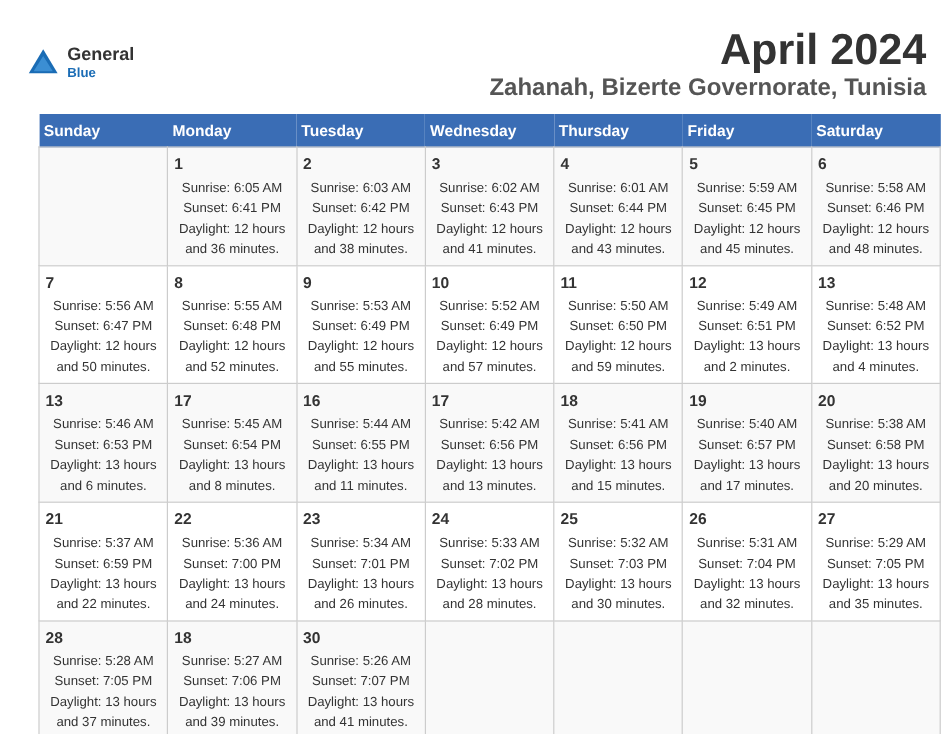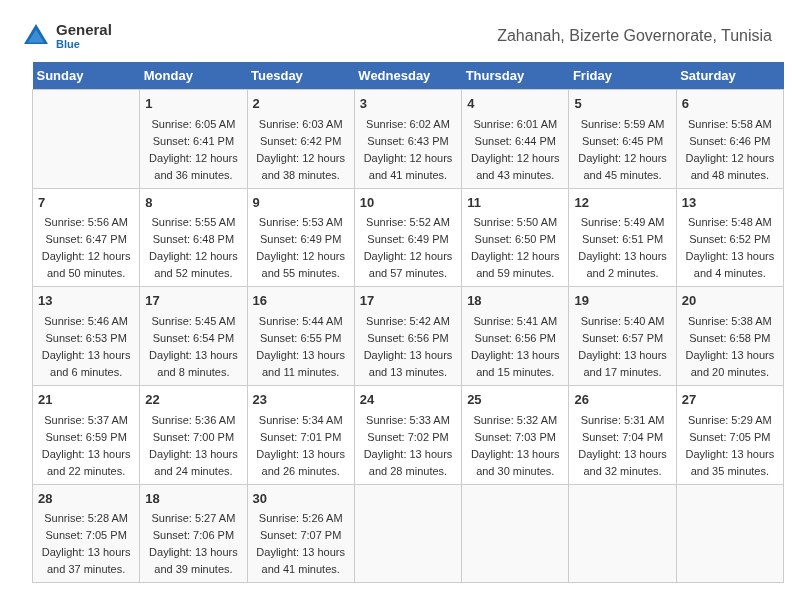--- a/index.html
+++ b/index.html
@@ -42,22 +42,23 @@
     }
     .title-section {
       text-align: right;
     }
     .main-title {
       font-size: 36px;
       font-weight: bold;
       color: #333;
     }
     .subtitle {
-      font-size: 16px;
+      font-size: 20px;
       color: #555;
+      font-weight: bold;
     }
     table {
       width: 100%;
       border-collapse: collapse;
       font-size: 11px;
       margin-left: 12px;
     }
     thead th {
       background-color: #3a6db5;
       color: #fff;
@@ -105,20 +106,21 @@
     <svg class="logo-icon" viewBox="0 0 40 40" xmlns="http://www.w3.org/2000/svg">
       <polygon points="20,5 35,30 5,30" fill="#1a6cb5"></polygon>
       <polygon points="20,12 30,28 10,28" fill="#4a9de0" opacity="0.7"></polygon>
     </svg>
     <div class="logo-text">
       <span class="logo-general">General</span>
       <span class="logo-blue">Blue</span>
     </div>
   </div>
   <div class="title-section">
+    <div class="main-title">April 2024</div>
     <div class="subtitle">Zahanah, Bizerte Governorate, Tunisia</div>
   </div>
 </div>
 
 <table>
   <thead>
     <tr>
     <th>Sunday</th>
         <th>Monday</th>
         <th>Tuesday</th>

